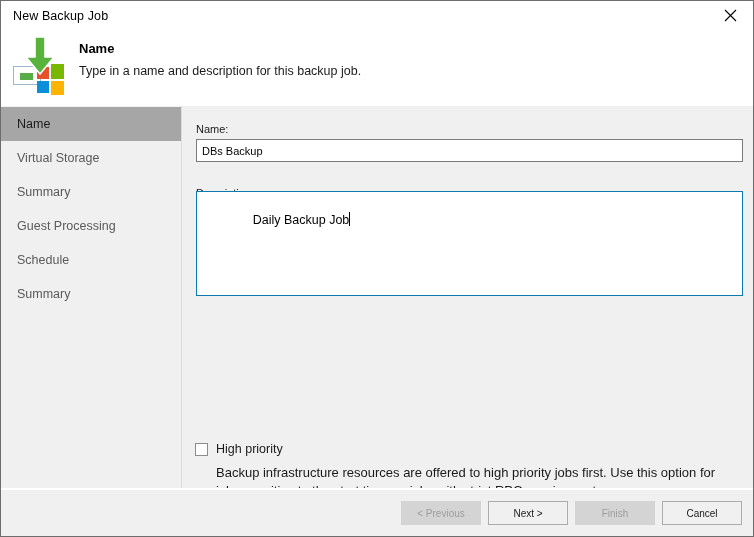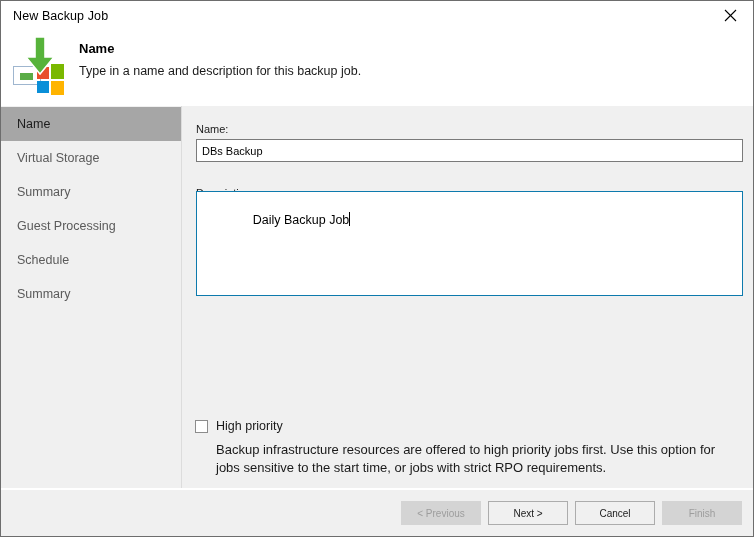--- a/index.html
+++ b/index.html
@@ -201,20 +201,21 @@
   
   .hp-block {
     position: absolute;
     left: 13px; top: 312px;
     width: 535px;
   }
   .hp-row {
     display: flex;
     align-items: flex-start;
     height: 18px;
+    margin-top: 23px;
   }
   .checkbox {
     width: 13px; height: 13px;
     background: #ffffff;
     border: 1px solid #8c8c8c;
     margin-top: 2px;
     margin-right: 8px;
     flex: 0 0 13px;
     cursor: default;
   }
@@ -353,21 +354,21 @@
 
   <div class="footer-sep"></div>
 
   <div class="footer">
     <div class="btn disabled">
       <span>&lt; Previous</span>
     </div>
     <div class="btn">
       <span>Next &gt;</span>
     </div>
+    <div class="btn disabled">
+      <span>Finish</span>
+    </div>
     <div class="btn">
       <span>Cancel</span>
     </div>
-    <div class="btn disabled">
-      <span>Finish</span>
-    </div>
   </div>
 
 </div>
 
 </body></html>

